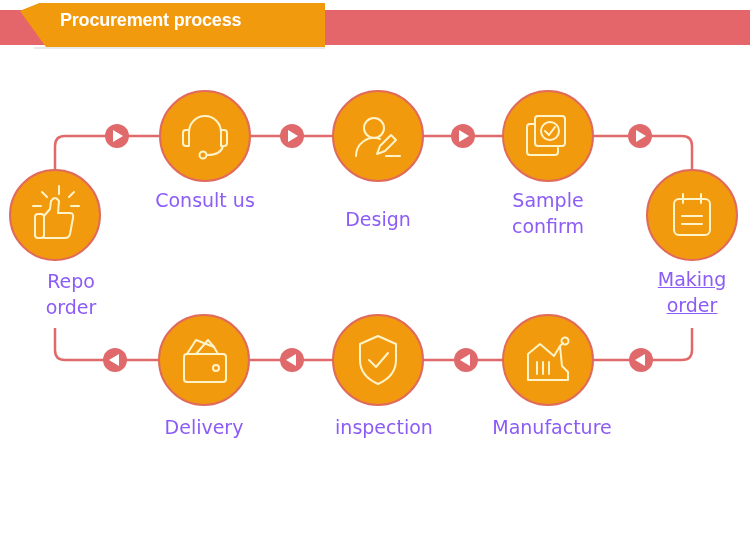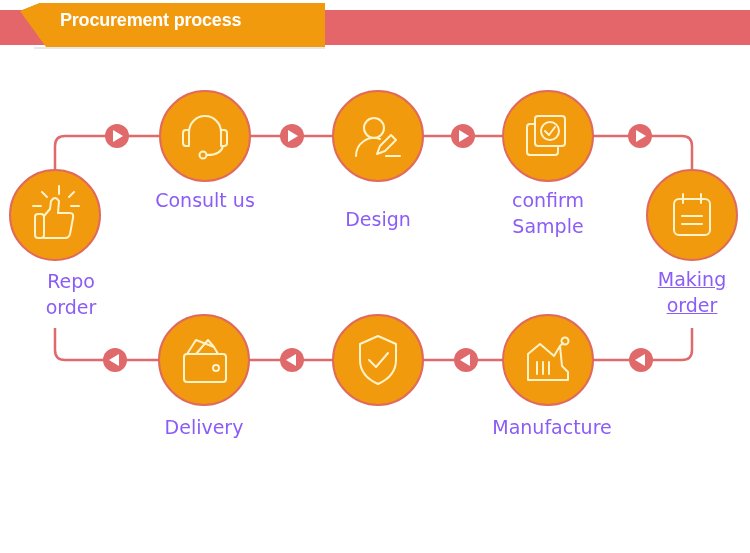--- a/index.html
+++ b/index.html
@@ -138,31 +138,32 @@
 </svg>
 
 <div id="labels">
     <div class="label" style="left: 205px; top: 187px;">
       <span>Consult us</span>
     </div>
     <div class="label" style="left: 378px; top: 187px; margin-top: 19px;">
       <span>Design</span>
     </div>
     <div class="label" style="left: 548px; top: 187px;">
+      <span>Sample</span>
       <span>confirm</span>
-      <span>Sample</span>
     </div>
     <div class="label" style="left: 692px; top: 266px; text-decoration: underline;">
       <span>Making</span>
       <span>order</span>
     </div>
     <div class="label" style="left: 552px; top: 414px;">
       <span>Manufacture</span>
     </div>
     <div class="label" style="left: 384px; top: 414px;">
+      <span>inspection</span>
     </div>
     <div class="label" style="left: 204px; top: 414px;">
       <span>Delivery</span>
     </div>
     <div class="label" style="left: 71px; top: 268px;">
       <span>Repo</span>
       <span>order</span>
     </div>
   </div>
 

